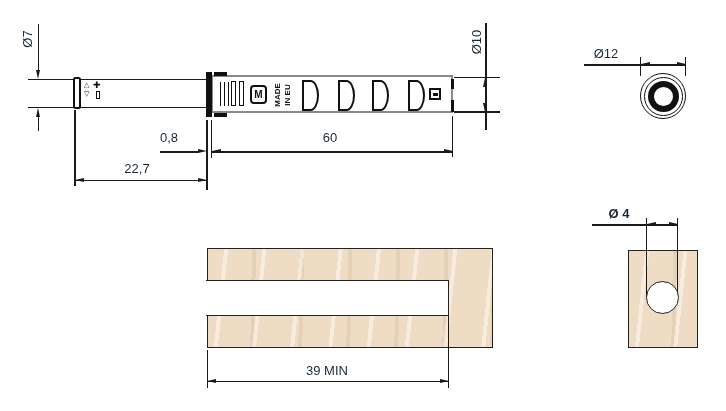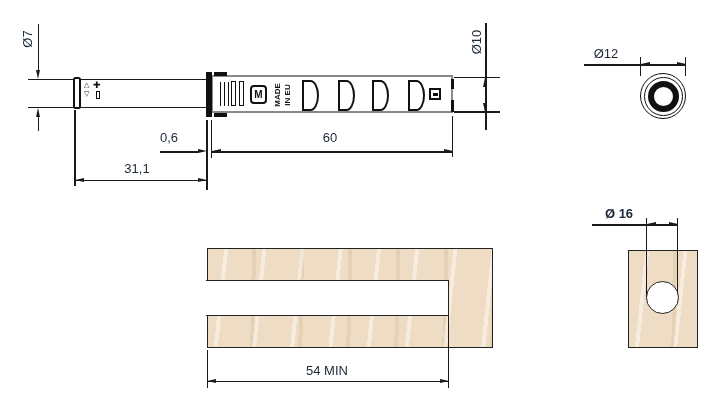--- a/index.html
+++ b/index.html
@@ -88,33 +88,33 @@
   <div>
 
     <div class="dimtxt vtext" style="left:13px;top:31px;width:30px;height:16px;">Ø7</div>
     <div class="vl" style="left:37.5px;top:24px;height:47px;"></div>
     <div class="arr d" style="left:35.6px;top:70px;"></div>
     <div class="hl" style="left:28px;top:79.2px;width:45px;"></div>
     <div class="hl" style="left:28px;top:106.6px;width:45px;"></div>
     <div class="arr u" style="left:35.6px;top:107.9px;"></div>
     <div class="vl" style="left:37.5px;top:116.9px;height:14px;"></div>
 
-    <div class="dimtxt" style="left:144px;top:130px;width:50px;">0,6</div>
+    <div class="dimtxt" style="left:144px;top:130px;width:50px;">0,8</div>
     <div class="hl" style="left:160px;top:151.3px;width:37.5px;"></div>
     <div class="arr r" style="left:197.5px;top:149.3px;"></div>
     <div class="vl" style="left:206.3px;top:120px;height:70px;"></div>
     <div class="vl" style="left:210.8px;top:120px;height:38px;"></div>
 
     <div class="dimtxt" style="left:310px;top:130px;width:40px;">60</div>
     <div class="hl" style="left:211.5px;top:151.3px;width:241px;"></div>
     <div class="arr l" style="left:211.5px;top:149.3px;"></div>
     <div class="arr r" style="left:443.5px;top:149.3px;"></div>
     <div class="vl" style="left:452.2px;top:116px;height:41px;"></div>
 
-    <div class="dimtxt" style="left:107px;top:161px;width:60px;">31,1</div>
+    <div class="dimtxt" style="left:107px;top:161px;width:60px;">22,7</div>
     <div class="hl" style="left:75px;top:179.6px;width:131.5px;"></div>
     <div class="arr l" style="left:75px;top:177.6px;"></div>
     <div class="arr r" style="left:197.5px;top:177.6px;"></div>
     <div class="vl" style="left:74.3px;top:110px;height:76px;"></div>
 
     <div class="dimtxt vtext" style="left:462px;top:34px;width:30px;height:16px;">Ø10</div>
     <div class="hl" style="left:454px;top:77px;width:46px;"></div>
     <div class="hl" style="left:454px;top:111.3px;width:46px;"></div>
     <div class="vl" style="left:485.3px;top:23px;height:107px;"></div>
     <div class="arr u" style="left:483.4px;top:77.6px;"></div>
@@ -136,30 +136,30 @@
 
   <div>
     <div class="abs wood" style="left:207px;top:248px;width:286px;height:100px;"></div>
     <div class="abs" style="left:205.8px;top:280px;width:243.5px;height:35.5px;background:#fff;border:1.5px solid #222;border-left:none;"></div>
 
     <div class="vl" style="left:448px;top:315px;height:73px;"></div>
     <div class="vl" style="left:206.5px;top:350px;height:38px;"></div>
     <div class="hl" style="left:207px;top:381px;width:242px;"></div>
     <div class="arr l" style="left:207px;top:379px;"></div>
     <div class="arr r" style="left:440px;top:379px;"></div>
-    <div class="dimtxt" style="left:287px;top:363px;width:80px;">54 MIN</div>
+    <div class="dimtxt" style="left:287px;top:363px;width:80px;">39 MIN</div>
   </div>
 
   <div>
     <div class="abs wood" style="left:628px;top:250px;width:70px;height:98px;"></div>
 
     <div class="vl" style="left:645.7px;top:218px;height:80px;"></div>
     <div class="vl" style="left:677px;top:218px;height:80px;"></div>
 
     <div class="circle" style="left:645.5px;top:281px;width:33px;height:33px;border:1.5px solid #222;background:#fff;"></div>
 
     <div class="hl" style="left:592px;top:224.4px;width:86px;"></div>
     <div class="arr l" style="left:646.5px;top:222.4px;"></div>
     <div class="arr r" style="left:668.5px;top:222.4px;"></div>
-    <div class="dimtxt" style="left:594px;top:206px;width:50px;font-weight:bold;">Ø 16</div>
+    <div class="dimtxt" style="left:594px;top:206px;width:50px;font-weight:bold;">Ø 4</div>
   </div>
 
 </div>
 
 </body></html>

